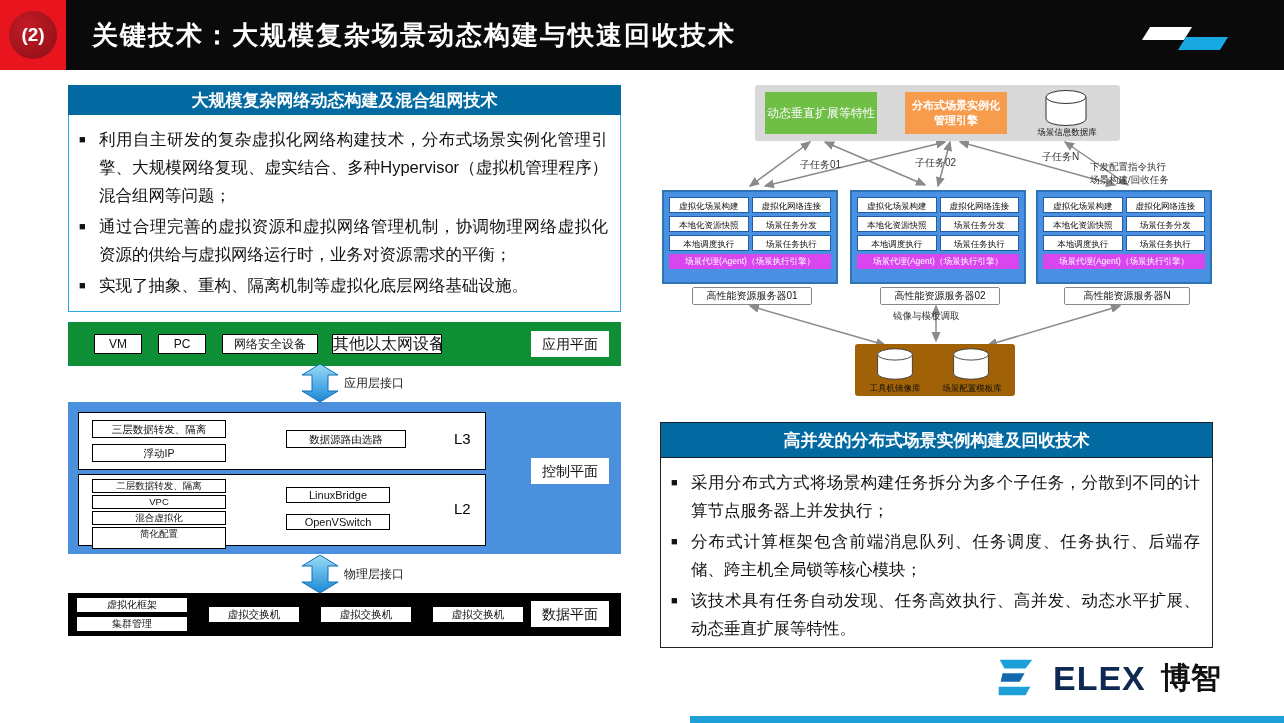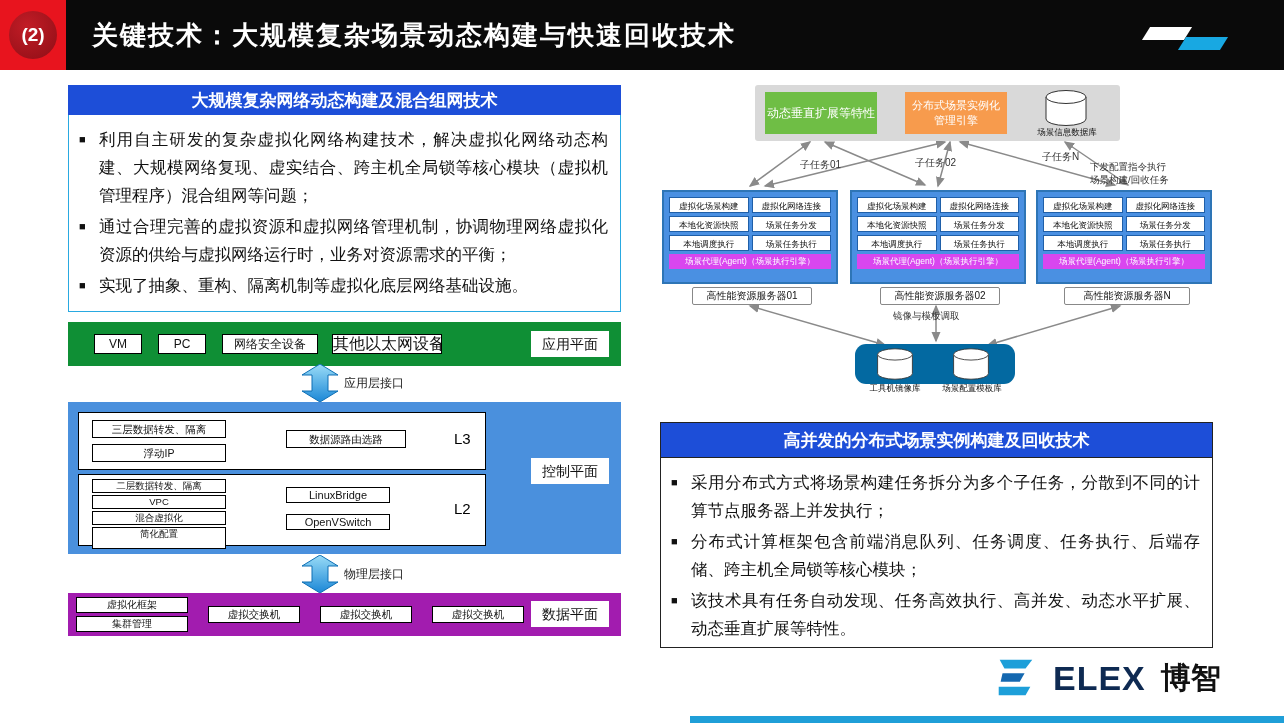--- a/index.html
+++ b/index.html
@@ -9,21 +9,21 @@
   
   .hdr{position:absolute;left:0;top:0;width:1284px;height:70px;background:#0a0a0a;}
   .red-strip{position:absolute;left:0;top:0;width:66px;height:70px;background:#e8141e;}
   .badge{position:absolute;left:9px;top:11px;width:48px;height:48px;border-radius:50%;
          background:radial-gradient(circle at 38% 32%,#c21c26,#8e0e16);color:#fff;font-weight:bold;
          font-size:19px;display:flex;align-items:center;justify-content:center;}
   .ttl{position:absolute;left:92px;top:0;height:70px;display:flex;align-items:center;color:#fff;
        font-size:26px;font-weight:bold;letter-spacing:2px;white-space:nowrap;}
   .deco{position:absolute;height:13px;width:42px;transform:skewX(-32deg);}
   
-  .sec-hd{position:absolute;background:#1d4ed8;color:#fff;font-weight:bold;font-size:17px;
+  .sec-hd{position:absolute;background:#0369a1;color:#fff;font-weight:bold;font-size:17px;
           display:flex;align-items:center;justify-content:center;box-sizing:border-box;}
   .sec-bd{position:absolute;background:#fff;box-sizing:border-box;padding:10px 12px 0 10px;}
   .bullet{display:flex;margin-bottom:3px;}
   .bullet .mk{flex:0 0 20px;font-size:11px;line-height:28px;color:#111;}
   .bullet .tx{font-size:16.5px;line-height:28px;color:#111;text-align:justify;}
   
   .wb{position:absolute;background:#fff;border:1px solid #000;box-sizing:border-box;text-align:center;
       overflow:hidden;white-space:nowrap;}
   .plane-lbl{position:absolute;background:#fff;text-align:center;font-size:14px;line-height:26px;
              height:26px;box-sizing:border-box;}
@@ -63,21 +63,21 @@
     <div class="deco" style="left:1146px;top:27px;background:#ffffff;"></div>
     <div class="deco" style="left:1182px;top:37px;background:#18a8e2;"></div>
   </div>
 
   <div class="sec-hd" style="left:68px;top:85px;width:553px;height:30px;">
     <span>大规模复杂网络动态构建及混合组网技术</span>
   </div>
   <div class="sec-bd" style="left:68px;top:115px;width:553px;height:197px;border:1px solid #29a9e1;border-top:none;">
     <div class="bullet">
       <span class="mk">■</span>
-      <span class="tx">利用自主研发的复杂虚拟化网络构建技术，解决虚拟化网络动态构建、大规模网络复现、虚实结合、跨主机全局锁等核心模块（虚拟机管理程序）混合组网等问题；</span>
+      <span class="tx">利用自主研发的复杂虚拟化网络构建技术，分布式场景实例化管理引擎、大规模网络复现、虚实结合、多种Hypervisor（虚拟机管理程序）混合组网等问题；</span>
     </div>
     <div class="bullet">
       <span class="mk">■</span>
       <span class="tx">通过合理完善的虚拟资源和虚拟网络管理机制，协调物理网络虚拟化资源的供给与虚拟网络运行时，业务对资源需求的平衡；</span>
     </div>
     <div class="bullet">
       <span class="mk">■</span>
       <span class="tx">实现了抽象、重构、隔离机制等虚拟化底层网络基础设施。</span>
     </div>
   </div>
@@ -125,21 +125,21 @@
     <defs>
         <linearGradient id="agrad2" x1="0" y1="0" x2="0" y2="1">
       <stop offset="0" stop-color="#9adcf7"></stop>
           <stop offset="1" stop-color="#1b87d6"></stop>
         </linearGradient>
       </defs>
     <polygon points="20,0 38,11 28,11 28,27 38,27 20,38 2,27 12,27 12,11 2,11" fill="url(#agrad2)" stroke="#0f6fb4"></polygon>
   </svg>
   <div class="arrow-lbl" style="left:344px;top:566px;">物理层接口</div>
 
-  <div class="abs" style="left:68px;top:593px;width:553px;height:43px;background:#a21caf;">
+  <div class="abs" style="left:68px;top:593px;width:553px;height:43px;background:#000000;">
     <div class="wb" style="left:8px;top:4px;width:112px;height:16px;font-size:10px;line-height:14px;">虚拟化框架</div>
     <div class="wb" style="left:8px;top:23px;width:112px;height:16px;font-size:10px;line-height:14px;">集群管理</div>
     <div class="wb" style="left:140px;top:13px;width:92px;height:17px;font-size:10.5px;line-height:15px;">虚拟交换机</div>
     <div class="wb" style="left:252px;top:13px;width:92px;height:17px;font-size:10.5px;line-height:15px;">虚拟交换机</div>
     <div class="wb" style="left:364px;top:13px;width:92px;height:17px;font-size:10.5px;line-height:15px;">虚拟交换机</div>
     <div class="plane-lbl" style="right:12px;top:8px;width:78px;">数据平面</div>
   </div>
 
   <svg class="abs" style="left:650px;top:80px;" width="570" height="340" viewBox="0 0 570 340">
     <defs>
@@ -155,21 +155,21 @@
       <line x1="310" y1="62" x2="465" y2="105" marker-end="url(#mA)" marker-start="url(#mA)"></line>
       <line x1="415" y1="62" x2="478" y2="105" marker-end="url(#mA)" marker-start="url(#mA)"></line>
       <line x1="100" y1="226" x2="235" y2="265" marker-end="url(#mA)" marker-start="url(#mA)"></line>
       <line x1="286" y1="226" x2="286" y2="261" marker-end="url(#mA)" marker-start="url(#mA)"></line>
       <line x1="470" y1="226" x2="338" y2="265" marker-end="url(#mA)" marker-start="url(#mA)"></line>
     </g>
   </svg>
 
   <div class="abs" style="left:755px;top:85px;width:365px;height:56px;background:#d9d9d9;border-radius:3px;">
     <div class="engine" style="left:10px;top:7px;width:112px;height:42px;background:#6fbe45;">动态垂直扩展等特性</div>
-    <div class="engine" style="left:150px;top:7px;width:102px;height:42px;background:#f79b4d;font-size:11px;">分布式场景实例化管理引擎</div>
+    <div class="engine" style="left:150px;top:7px;width:102px;height:42px;background:#f79b4d;font-size:11px;font-weight:bold;">分布式场景实例化管理引擎</div>
     <svg class="abs" style="left:288px;top:5px;" width="46" height="36" viewBox="0 0 46 36">
       <path d="M3 7 L3 29 A20 6.5 0 0 0 43 29 L43 7" fill="#fff" stroke="#333"></path>
       <ellipse cx="23" cy="7" rx="20" ry="6.5" fill="#fff" stroke="#333"></ellipse>
     </svg>
     <div class="cyl-lbl" style="left:270px;top:42px;width:84px;">场景信息数据库</div>
   </div>
 
   <div class="task-lbl" style="left:800px;top:158px;">子任务01</div>
   <div class="task-lbl" style="left:915px;top:156px;">子任务02</div>
   <div class="task-lbl" style="left:1042px;top:150px;">子任务N</div>
@@ -210,21 +210,21 @@
       <div class="cell">场景任务执行</div>
     </div>
     <div class="agent">场景代理(Agent)（场景执行引擎）</div>
   </div>
 
   <div class="server" style="left:692px;width:120px;">高性能资源服务器01</div>
   <div class="server" style="left:880px;width:120px;">高性能资源服务器02</div>
   <div class="server" style="left:1064px;width:126px;">高性能资源服务器N</div>
 
   <div class="note" style="left:893px;top:309px;">镜像与模板调取</div>
-  <div class="abs" style="left:855px;top:344px;width:160px;height:40px;background:#0369a1;border-radius:11px;">
+  <div class="abs" style="left:855px;top:344px;width:160px;height:52px;background:#a16207;border-radius:3px;">
     <svg class="abs" style="left:20px;top:4px;" width="40" height="32" viewBox="0 0 46 36">
       <path d="M3 7 L3 29 A20 6.5 0 0 0 43 29 L43 7" fill="#fff" stroke="#333"></path>
       <ellipse cx="23" cy="7" rx="20" ry="6.5" fill="#fff" stroke="#333"></ellipse>
     </svg>
     <svg class="abs" style="left:96px;top:4px;" width="40" height="32" viewBox="0 0 46 36">
       <path d="M3 7 L3 29 A20 6.5 0 0 0 43 29 L43 7" fill="#fff" stroke="#333"></path>
       <ellipse cx="23" cy="7" rx="20" ry="6.5" fill="#fff" stroke="#333"></ellipse>
     </svg>
     <div class="cyl-lbl" style="left:6px;top:39px;width:68px;">工具机镜像库</div>
     <div class="cyl-lbl" style="left:80px;top:39px;width:74px;">场景配置模板库</div>

